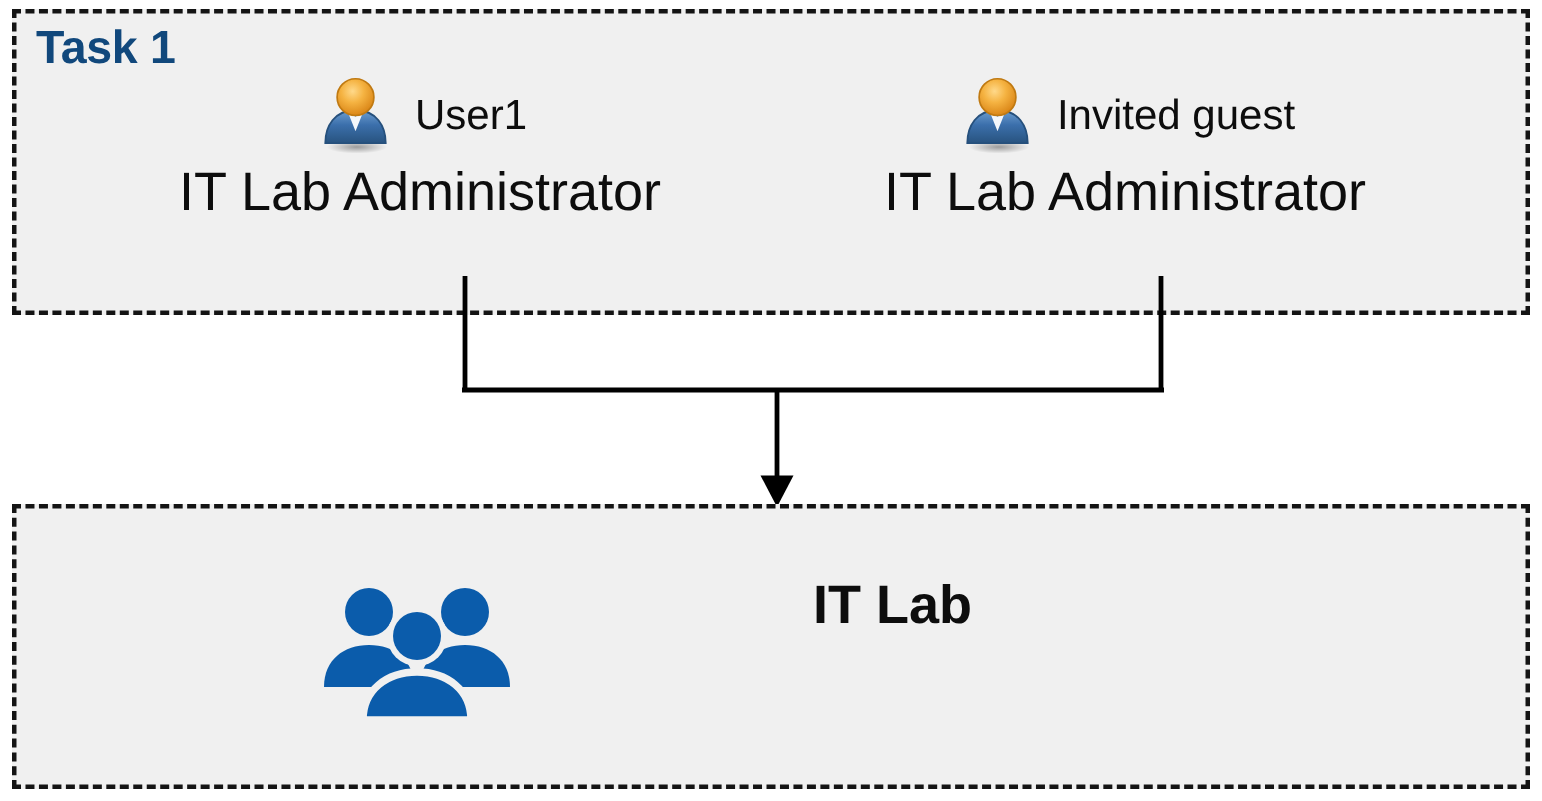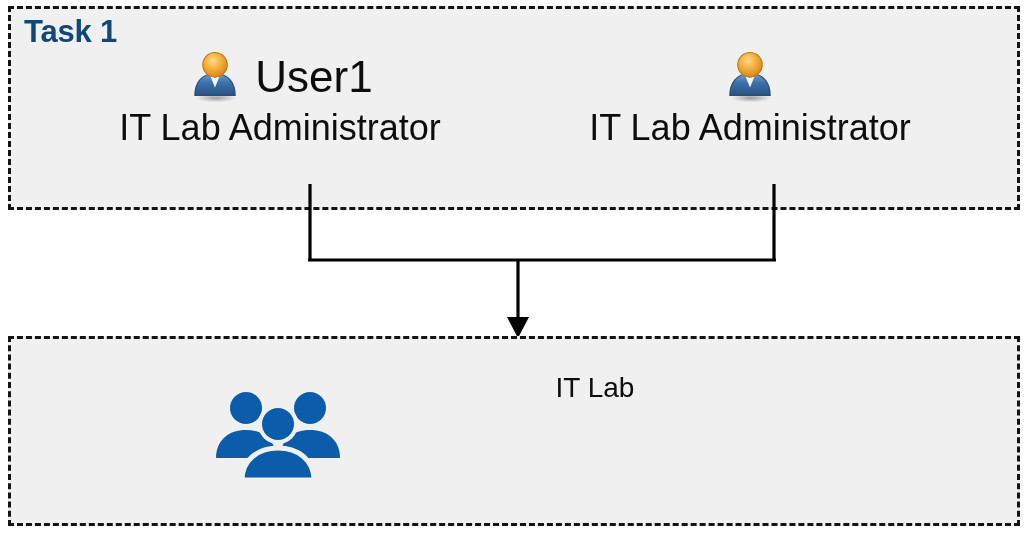--- a/index.html
+++ b/index.html
@@ -62,21 +62,21 @@
   #person-guest   { left: 540px; top: 46px; }
 
   .person-row-top {
     display: flex;
     align-items: center;
     justify-content: center;
     gap: 12px;
     height: 62px;
   }
   .person-name {
-    font-size: 44px;
+    font-size: 28px;
     color: #0d0d0d;
     white-space: nowrap;
     line-height: 1;
   }
   .person-role {
     font-size: 36px;
     color: #0d0d0d;
     white-space: nowrap;
     margin-top: 1px;
     line-height: 1.05;
@@ -90,26 +90,27 @@
     left: 212px;
     top: 386px;
     width: 132px;
     height: 96px;
   }
   .group-icon { width: 132px; height: 96px; display: block; }
 
   #group-name {
     position: absolute;
     left: 380px;
-    top: 372px;
+    top: 382px;
     width: 430px;
     text-align: center;
-    font-size: 28px;
+    font-size: 36px;
     color: #0d0d0d;
     line-height: 1.17;
+    font-weight: bold;
   }
 
   
   #connector {
     position: absolute;
     left: 0;
     top: 0;
     width: 1028px;
     height: 534px;
     pointer-events: none;
@@ -174,20 +175,21 @@
               <stop offset="0%" stop-color="#000000" stop-opacity="0.35"></stop>
               <stop offset="100%" stop-color="#000000" stop-opacity="0"></stop>
             </radialGradient>
           </defs>
           <ellipse cx="33" cy="56" rx="23" ry="5" fill="url(#shadowGrad2)"></ellipse>
           <path d="M32 28 C16 28 9 40 9 53 L55 53 C55 40 48 28 32 28 Z" fill="url(#bodyGrad2)" stroke="#26507c" stroke-width="1.4"></path>
           <path d="M26 29 L32 44 L38 29 L32 33 Z" fill="#f4f7fb"></path>
           <circle cx="32" cy="18" r="14" fill="url(#headGrad2)" stroke="#c07a12" stroke-width="1.3"></circle>
         </svg>
       </span>
+      <span class="person-name">Invited guest</span>
     </div>
     <div class="person-role">IT Lab Administrator</div>
   </div>
 
   <svg id="connector" viewBox="0 0 1028 534" xmlns="http://www.w3.org/2000/svg">
 
     <path d="M310 184 L310 260" stroke="#000000" stroke-width="3.2" fill="none"></path>
 
     <path d="M774 184 L774 260" stroke="#000000" stroke-width="3.2" fill="none"></path>
 

